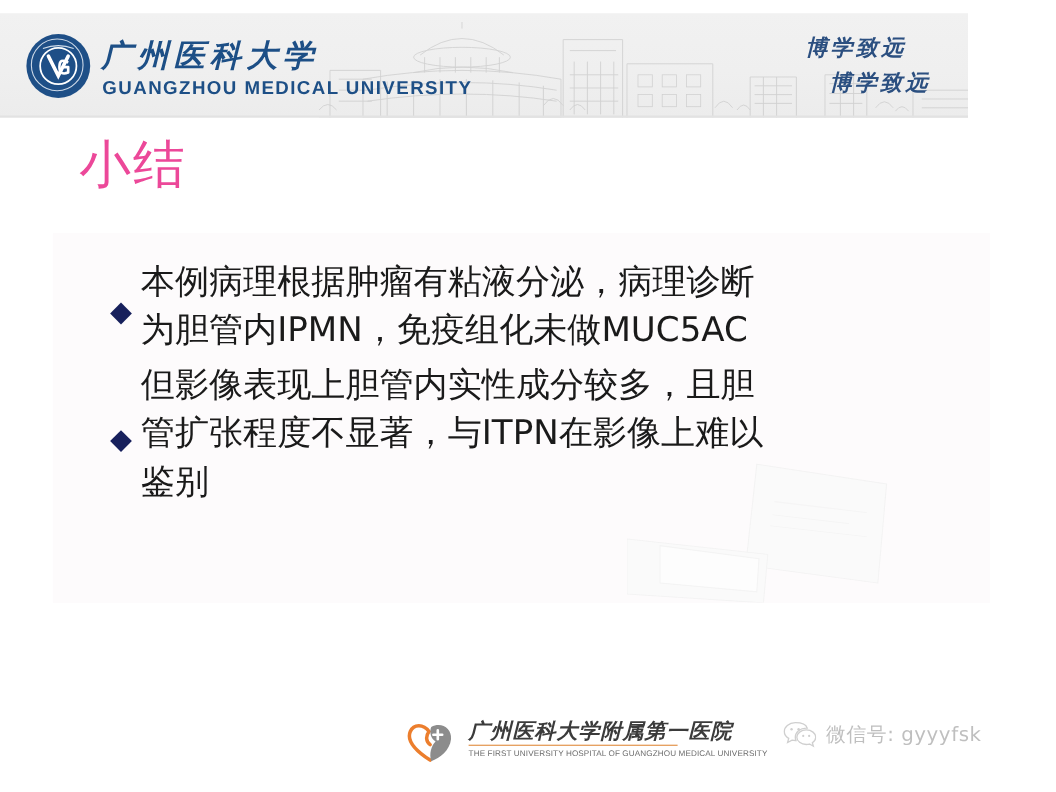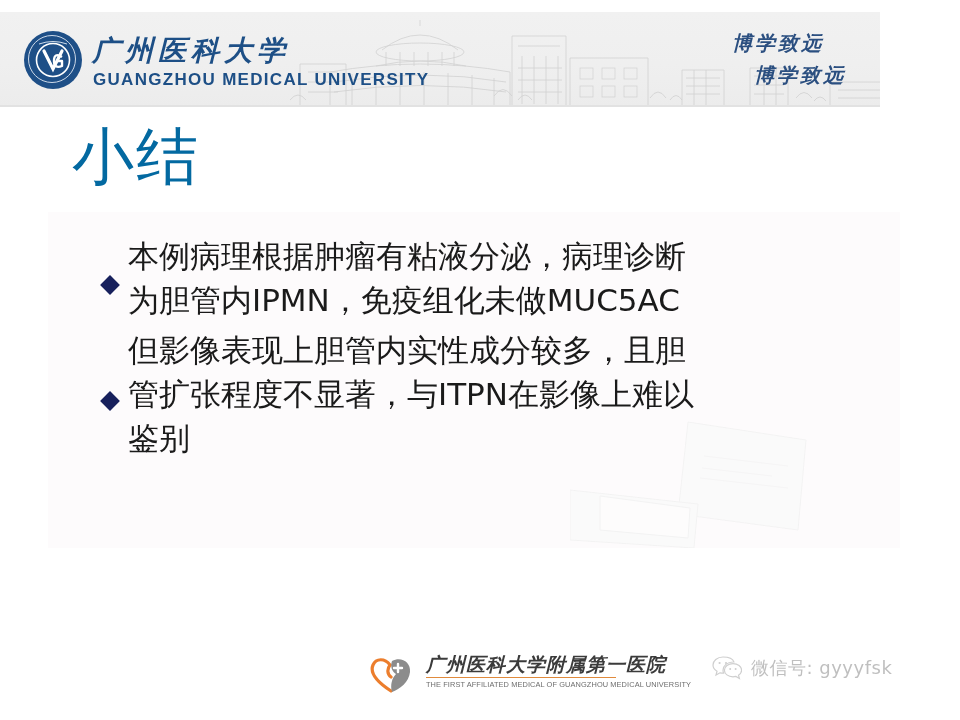--- a/index.html
+++ b/index.html
@@ -107,24 +107,24 @@
     white-space: nowrap;
     margin-top: 5px;
     margin-right: -22px;
     text-align: right;
   }
 
   
   .slide-title {
     position: absolute;
     left: 72px; top: 126px;
-    font-size: 62px;
+    font-size: 47px;
     line-height: 1;
     font-weight: normal;
-    color: #0369a1;
+    color: #ec4899;
     letter-spacing: 2px;
     font-family: "DejaVu Sans", "Liberation Sans", sans-serif;
   }
 
   
   .content-panel {
     position: absolute;
     left: 48px; top: 212px;
     width: 852px; height: 336px;
     background: #fdfbfc;
@@ -326,21 +326,21 @@
 
 <div class="footer-logo">
   <svg class="hosp-mark" viewBox="0 0 46 42">
     <path d="M23 39 C6 28 2 20 5 13 C8 6 17 6 22 13 C19 17 19 22 23 25" fill="none" stroke="#ec7e2d" stroke-width="3.2" stroke-linecap="round"></path>
     <path d="M24 9 C33 4 43 10 42 20 C41 30 32 37 24 40 C22 33 24 26 28 22
              C24 20 22 14 24 9 Z" fill="#8c8c8c"></path>
     <path d="M26 16 l8 0 M30 12 l0 8" stroke="#ffffff" stroke-width="2.4" stroke-linecap="round"></path>
   </svg>
   <div class="hosp-cn">广州医科大学附属第一医院</div>
   <div class="hosp-rule"></div>
-  <div class="hosp-en">THE FIRST AFFILIATED MEDICAL OF GUANGZHOU MEDICAL UNIVERSITY</div>
+  <div class="hosp-en">THE FIRST UNIVERSITY HOSPITAL OF GUANGZHOU MEDICAL UNIVERSITY</div>
 </div>
 
 <div class="wechat">
   <svg class="wechat-icon" viewBox="0 0 30 26">
     <path d="M11 2 C5 2 1 6 1 10 C1 12.6 2.6 14.8 5 16.2 L4 20 L8 17.8
              C9 18 10 18.2 11 18.2 C11.2 18.2 11.4 18.2 11.6 18.2
              C11.2 17.2 11 16.2 11 15.2 C11 10.6 15.4 7 21 7 C21.3 7 21.6 7 21.9 7
              C20.9 3.9 16.5 2 11 2 Z" fill="none" stroke="#cfcfcf" stroke-width="1.2"></path>
     <circle cx="7.6" cy="8" r="1.1" fill="#cfcfcf"></circle>
     <circle cx="14" cy="8" r="1.1" fill="#cfcfcf"></circle>

